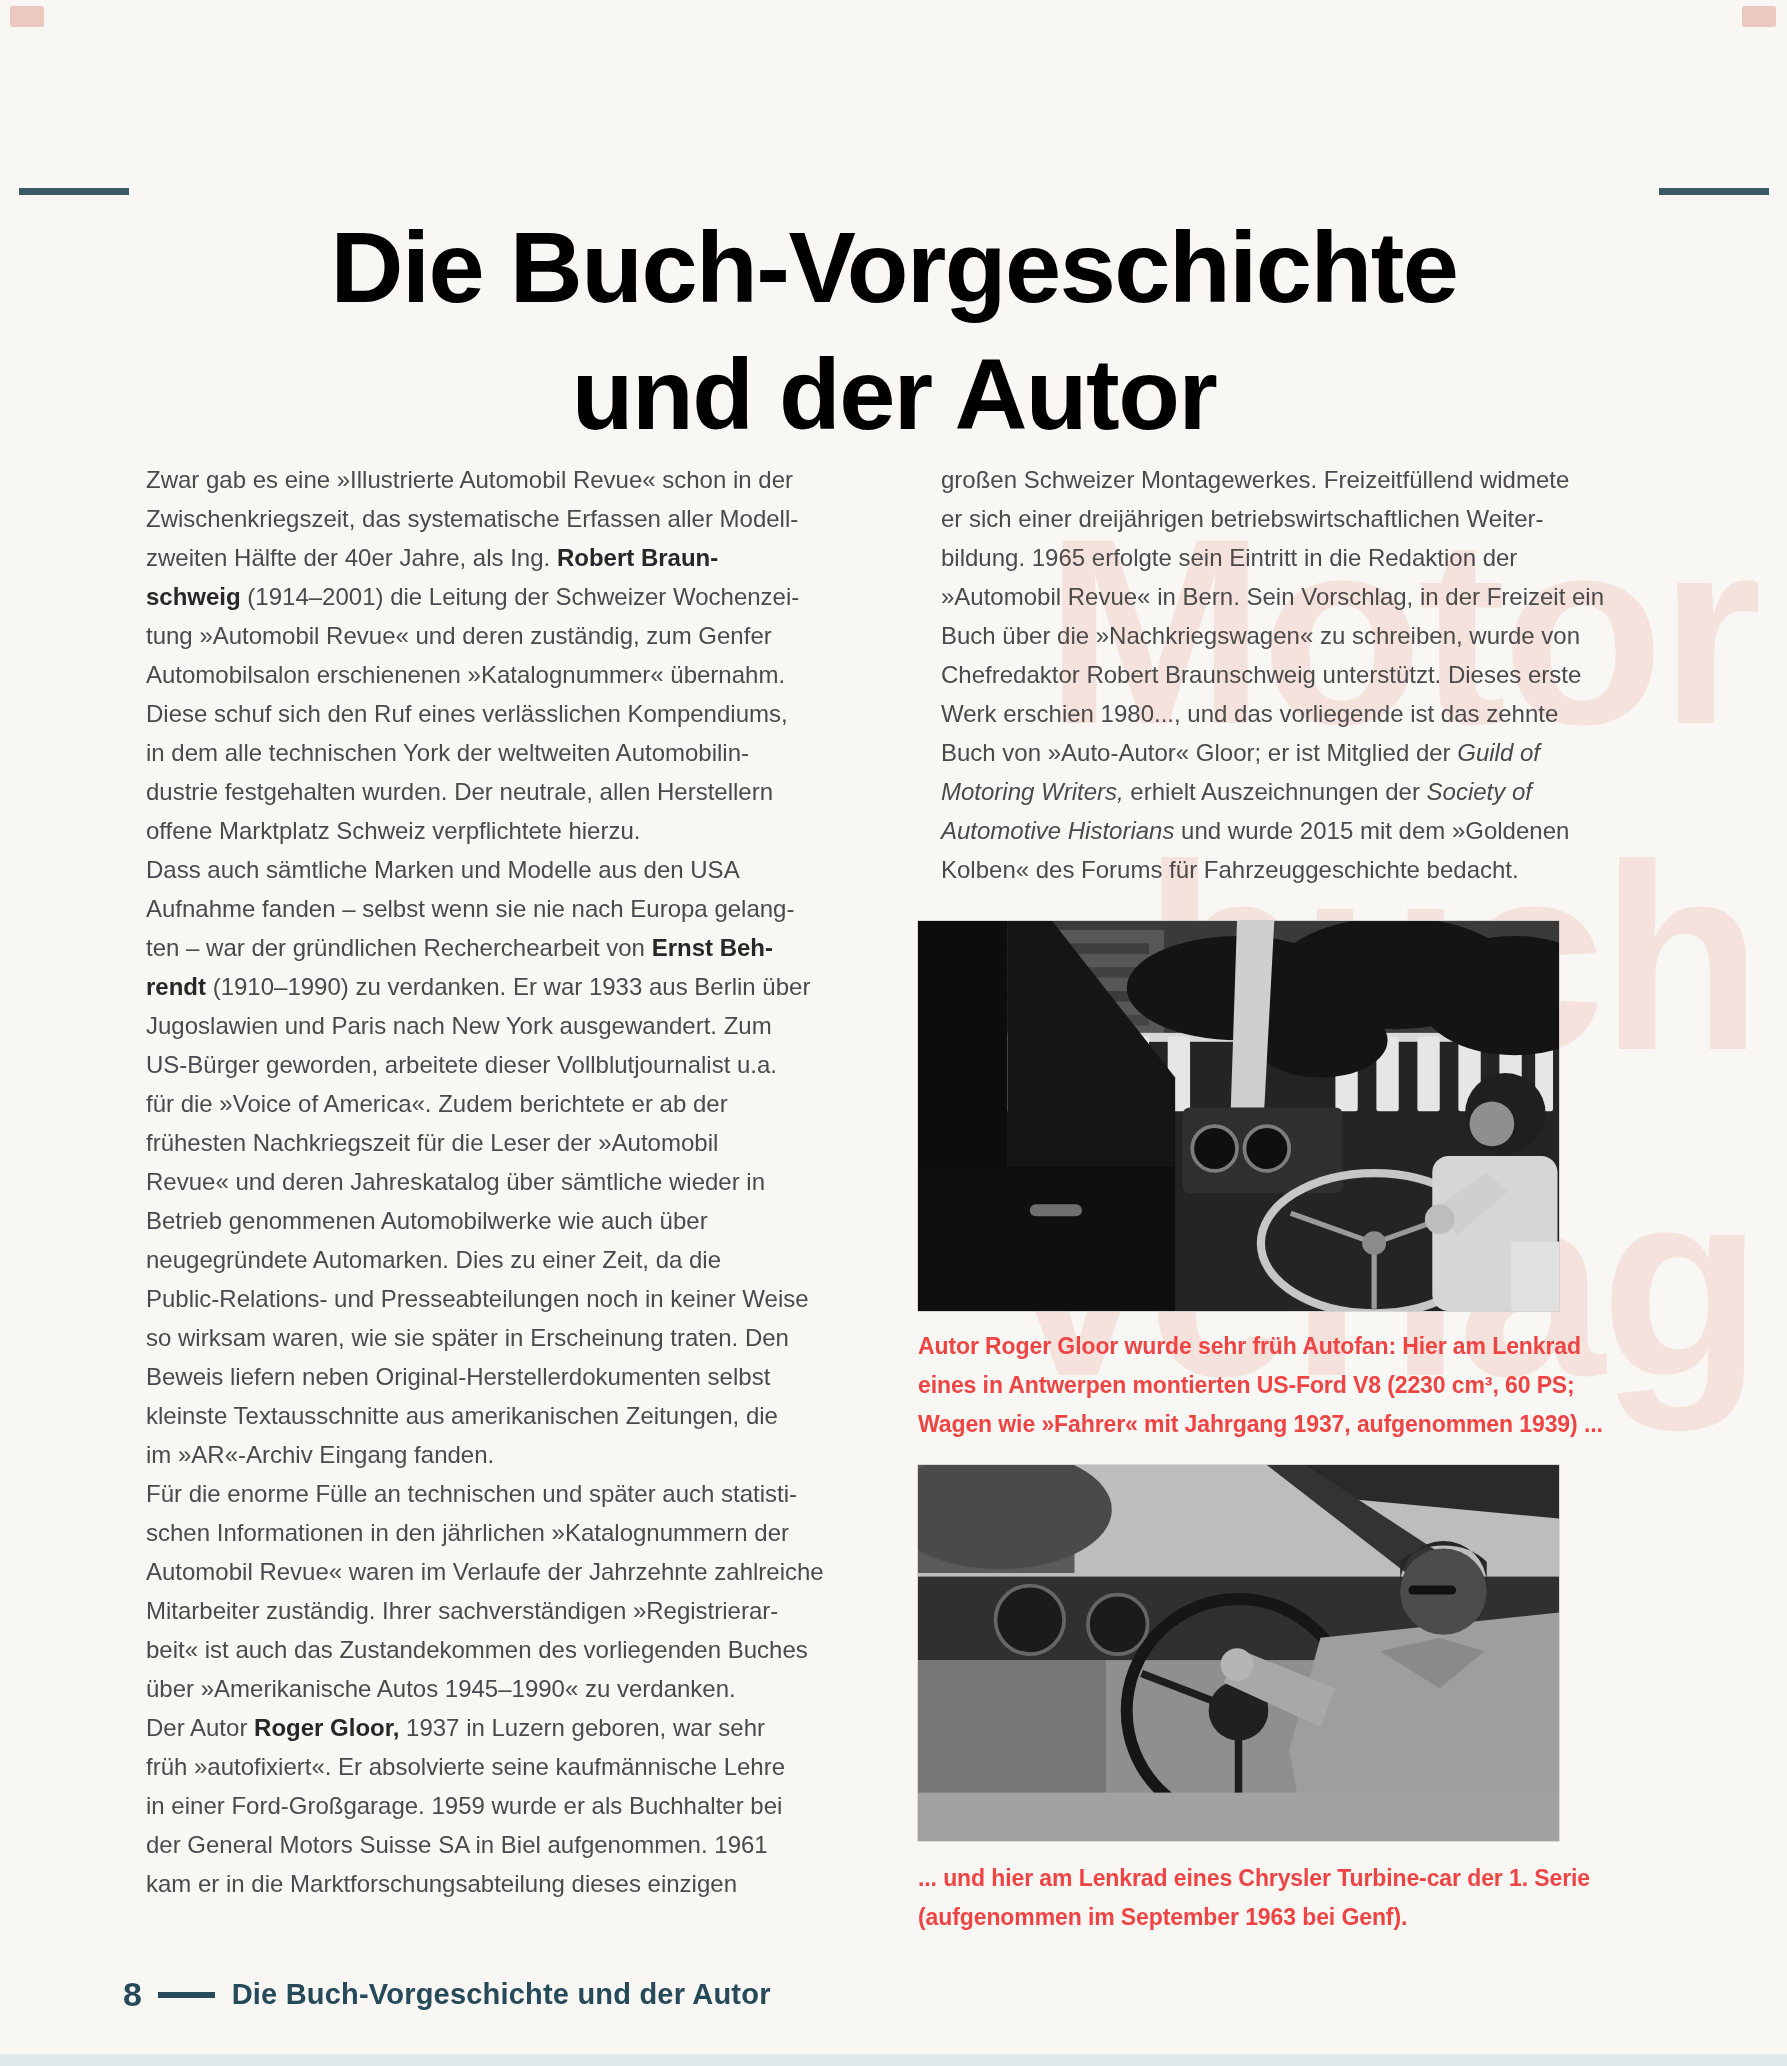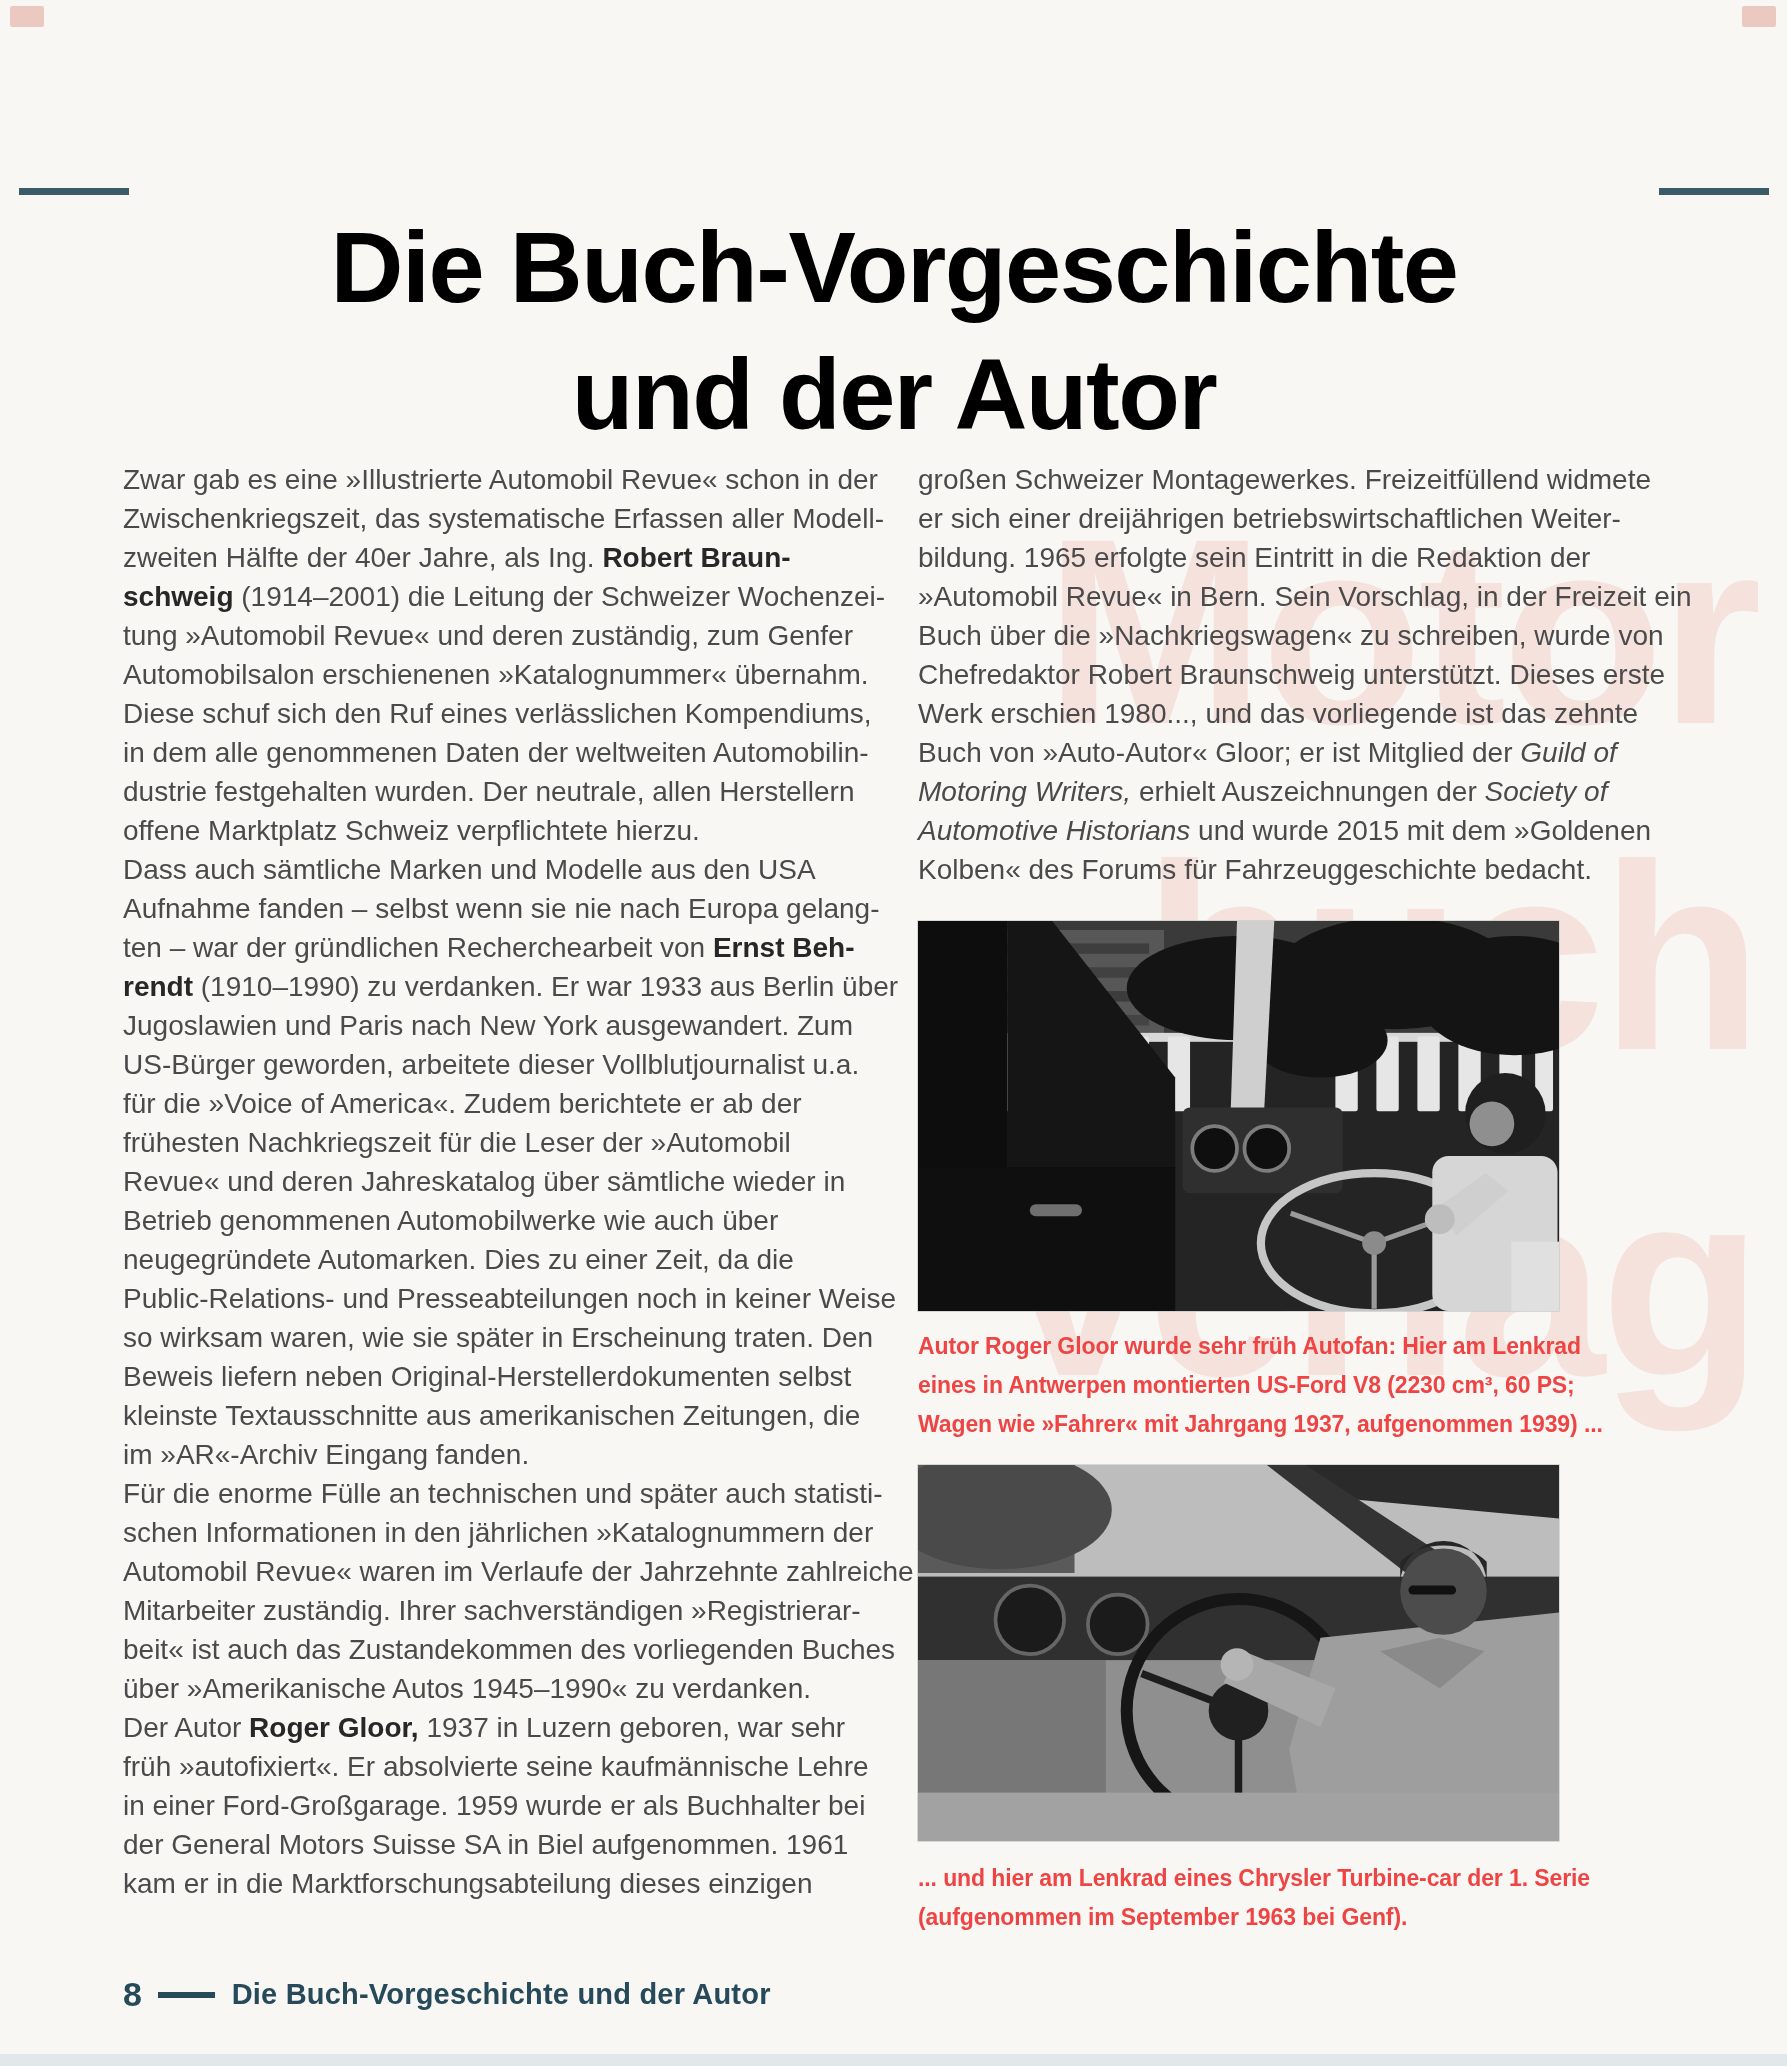--- a/index.html
+++ b/index.html
@@ -29,21 +29,21 @@
 
   
   .watermark{
     position:absolute;left:781px;top:468px;width:977px;height:1044px;
     overflow:hidden;z-index:1;font-weight:700;
     font-size:265px;line-height:326px;letter-spacing:-4.5px;
     color:rgba(229,110,84,0.15);white-space:nowrap;text-align:right;
   }
 
   
-  .col{position:absolute;top:460px;width:733px;font-size:28px;line-height:39px;color:#4a4a4a;z-index:2;}
+  .col{position:absolute;top:460px;width:733px;font-size:24px;line-height:39px;color:#4a4a4a;z-index:2;margin-left:23px;}
   .col.leftcol{left:123px;}
   .col.rightcol{left:918px;}
   .tline{white-space:nowrap;height:39px;}
   .b{font-weight:700;color:#272727;}
   .i{font-style:italic;}
 
   
   .photo{position:absolute;left:918px;width:641px;margin:0;background:#1d1d1d;z-index:2;box-shadow:0 0 0 0.7px #c9c9c9;}
   .photo svg{display:block;width:100%;height:100%;}
   .photo1{top:921px;height:390px;}
@@ -85,21 +85,21 @@
   </div>
 
   <div class="col leftcol">
       <div class="tline"><span>Zwar gab es eine »Illustrierte Automobil Revue« schon in der</span></div>
       <div class="tline"><span>Zwischenkriegszeit, das systematische Erfassen aller Modell-</span></div>
       <div class="tline"><span>zweiten Hälfte der 40er Jahre, als Ing. </span><span class="b">Robert Braun-</span></div>
       <div class="tline"><span class="b">schweig</span><span> (1914–2001) die Leitung der Schweizer Wochenzei-</span></div>
       <div class="tline"><span>tung »Automobil Revue« und deren zuständig, zum Genfer</span></div>
       <div class="tline"><span>Automobilsalon erschienenen »Katalognummer« übernahm.</span></div>
       <div class="tline"><span>Diese schuf sich den Ruf eines verlässlichen Kompendiums,</span></div>
-      <div class="tline"><span>in dem alle genommenen Daten der weltweiten Automobilin-</span></div>
+      <div class="tline"><span>in dem alle technischen York der weltweiten Automobilin-</span></div>
       <div class="tline"><span>dustrie festgehalten wurden. Der neutrale, allen Herstellern</span></div>
       <div class="tline"><span>offene Marktplatz Schweiz verpflichtete hierzu.</span></div>
       <div class="tline"><span>Dass auch sämtliche Marken und Modelle aus den USA</span></div>
       <div class="tline"><span>Aufnahme fanden – selbst wenn sie nie nach Europa gelang-</span></div>
       <div class="tline"><span>ten – war der gründlichen Recherchearbeit von </span><span class="b">Ernst Beh-</span></div>
       <div class="tline"><span class="b">rendt</span><span> (1910–1990) zu verdanken. Er war 1933 aus Berlin über</span></div>
       <div class="tline"><span>Jugoslawien und Paris nach New York ausgewandert. Zum</span></div>
       <div class="tline"><span>US-Bürger geworden, arbeitete dieser Vollblutjournalist u.a.</span></div>
       <div class="tline"><span>für die »Voice of America«. Zudem berichtete er ab der</span></div>
       <div class="tline"><span>frühesten Nachkriegszeit für die Leser der »Automobil</span></div>

